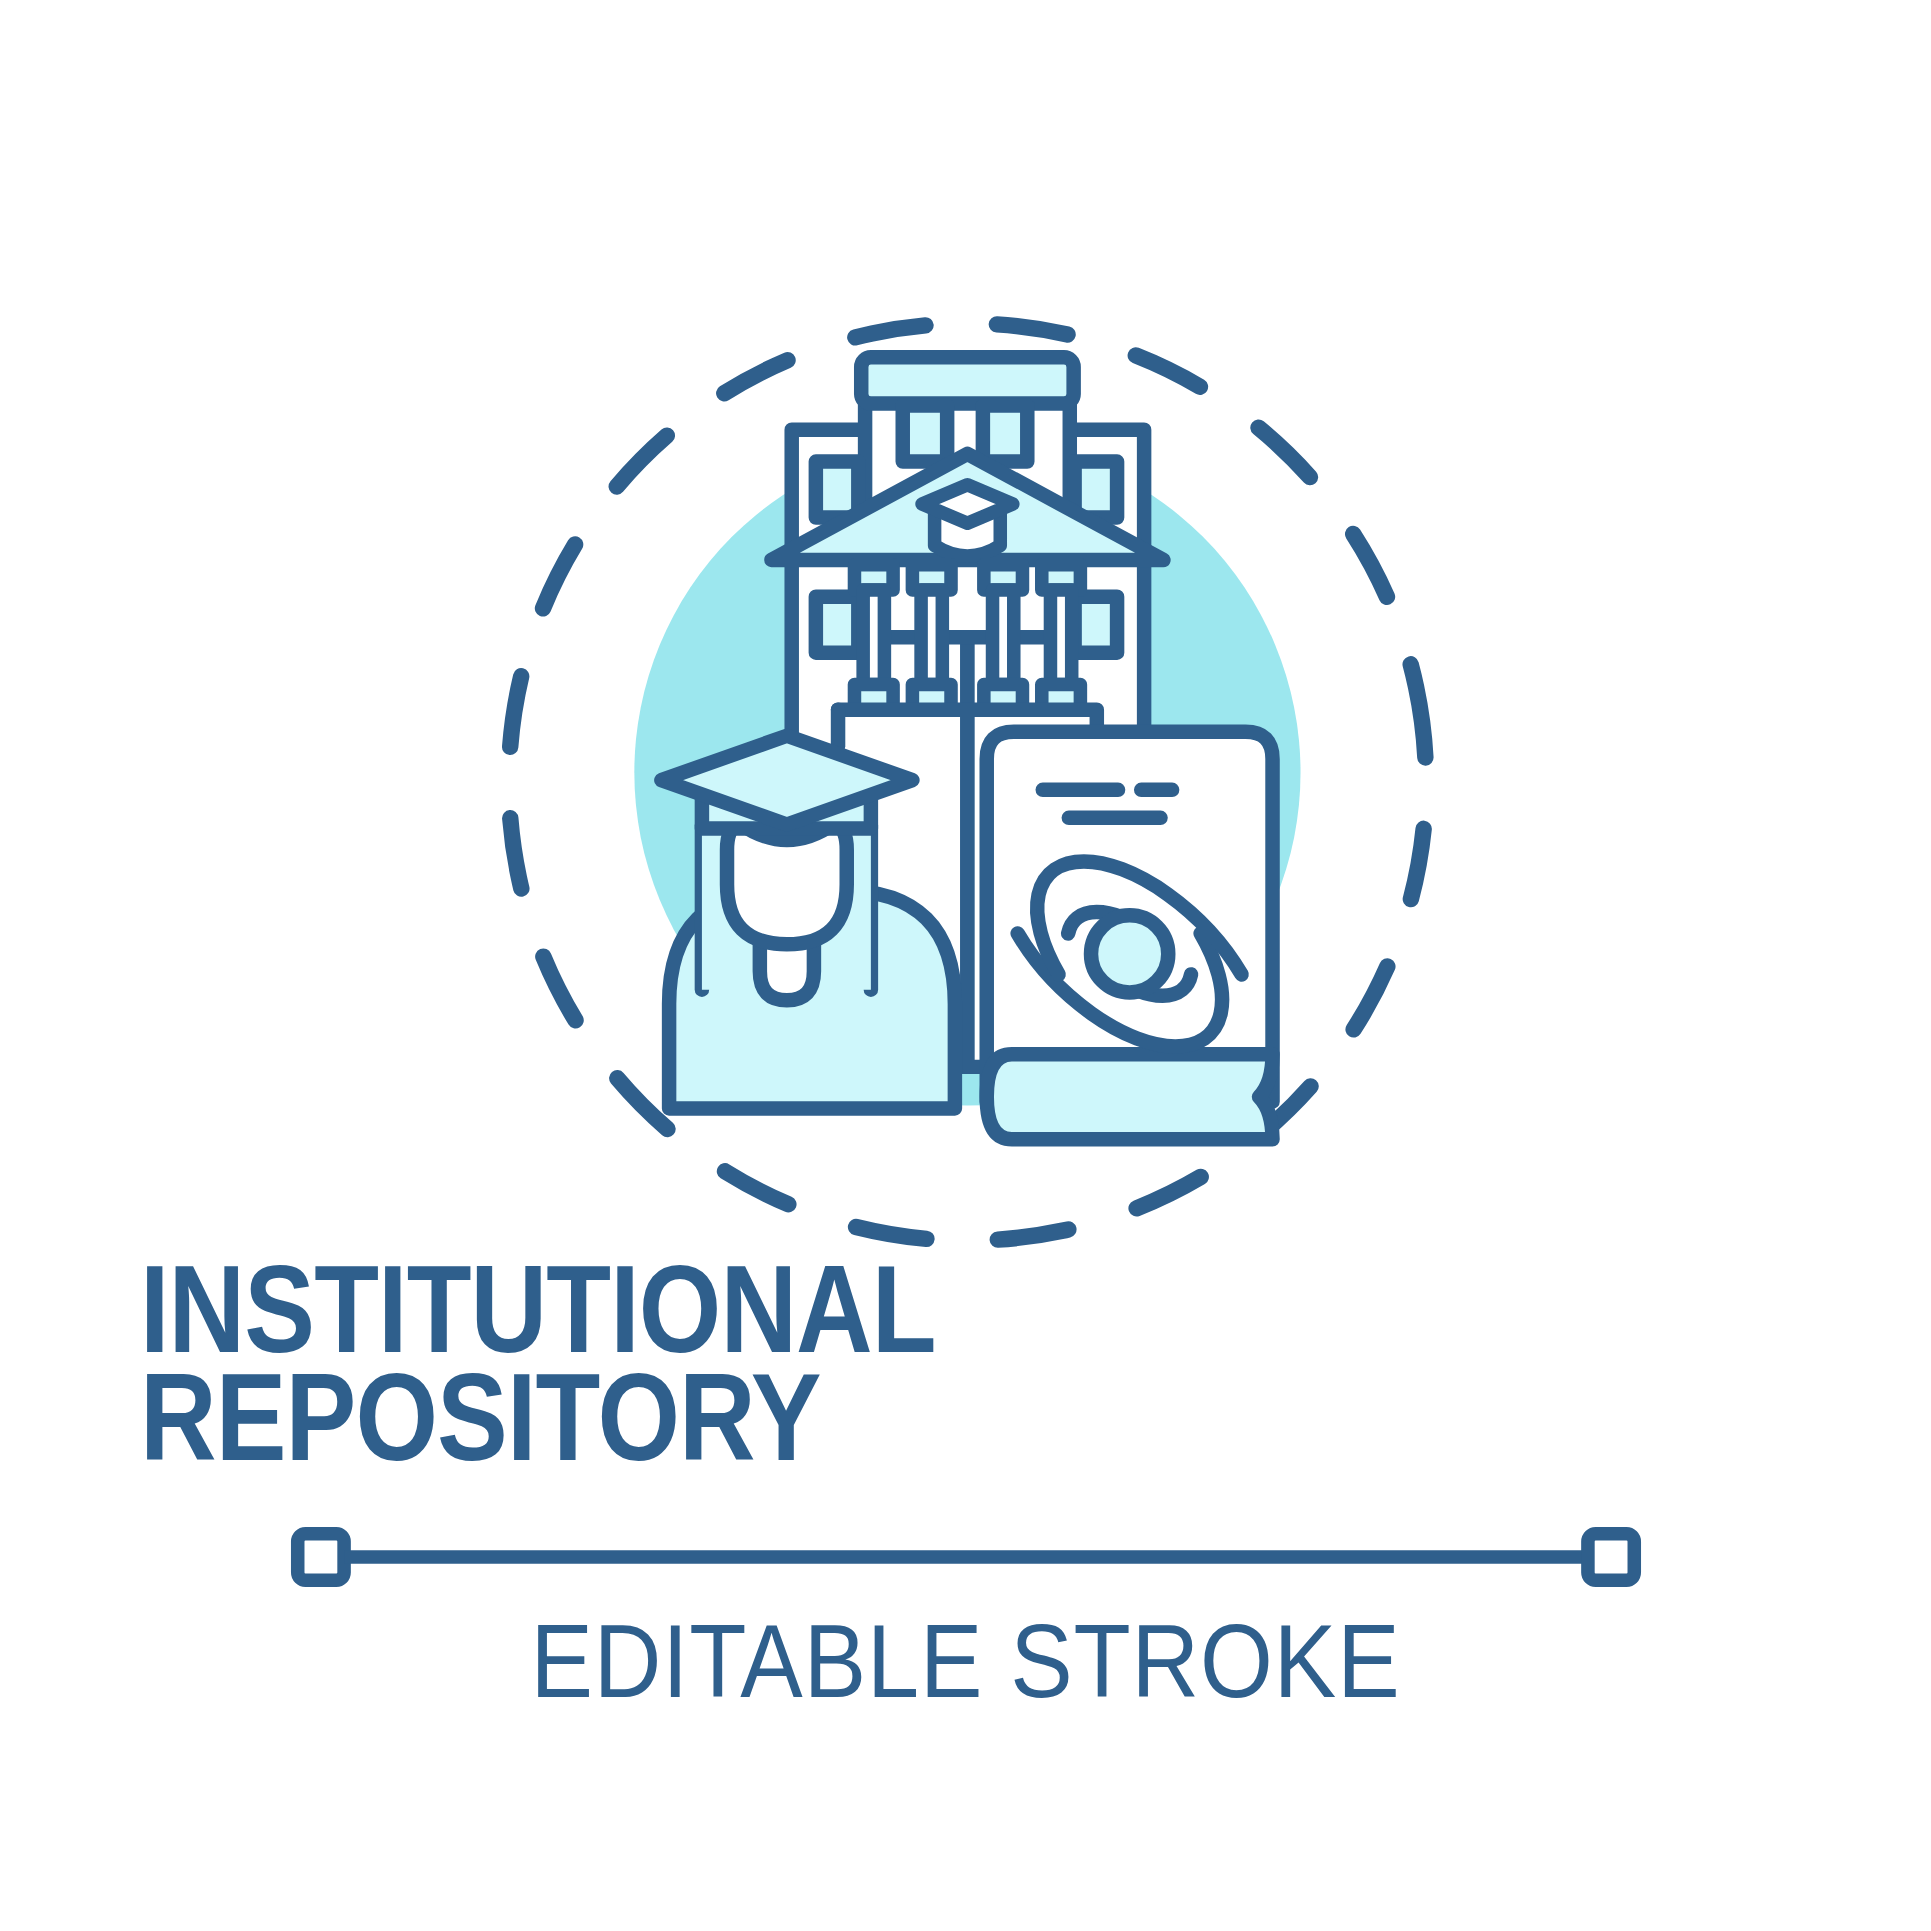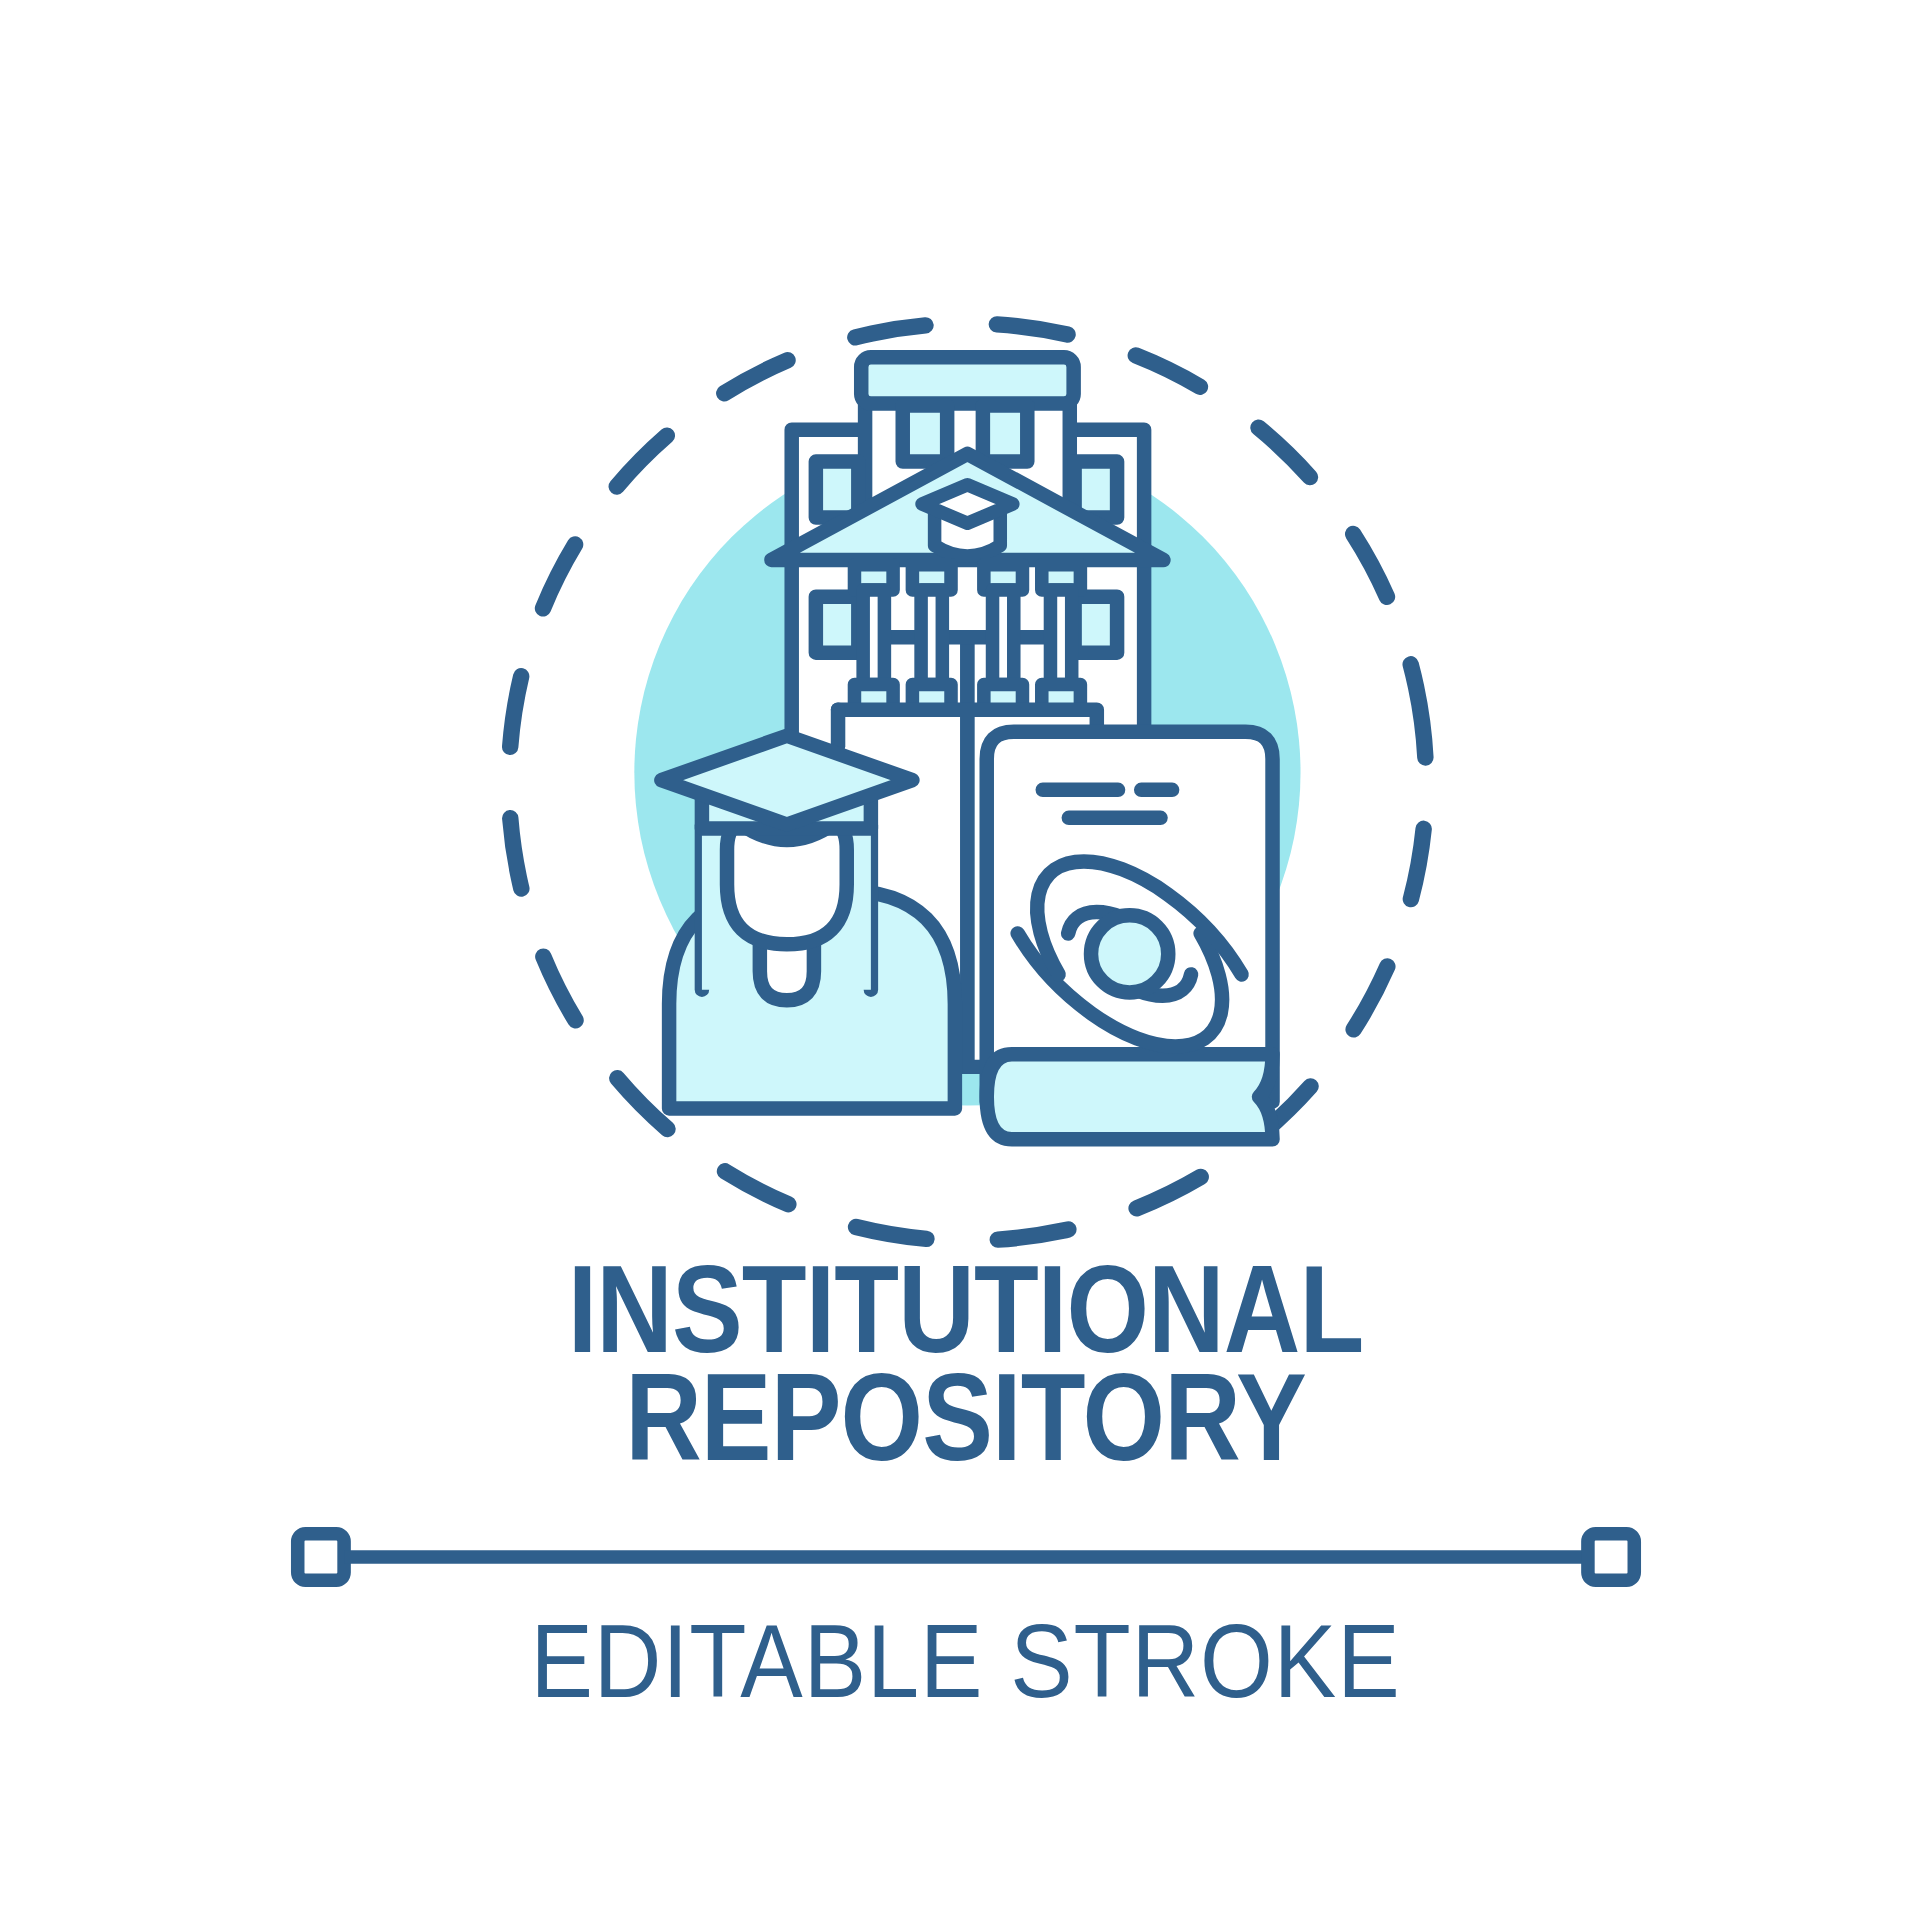--- a/index.html
+++ b/index.html
@@ -25,21 +25,21 @@
     left: 0;
     top: 0;
     width: 1931px;
     height: 1931px;
   }
   .caption-block {
     position: absolute;
     left: 0;
     top: 1255px;
     width: 1931px;
-    text-align: center;
+    text-align: left;
   }
   .title-line {
     color: #2F5F8C;
     font-family: "Liberation Sans Narrow", "Liberation Sans", sans-serif;
     font-weight: 700;
     font-size: 124px;
     line-height: 108px;
     letter-spacing: -1px;
     transform: scaleX(0.855);
     transform-origin: center center;

